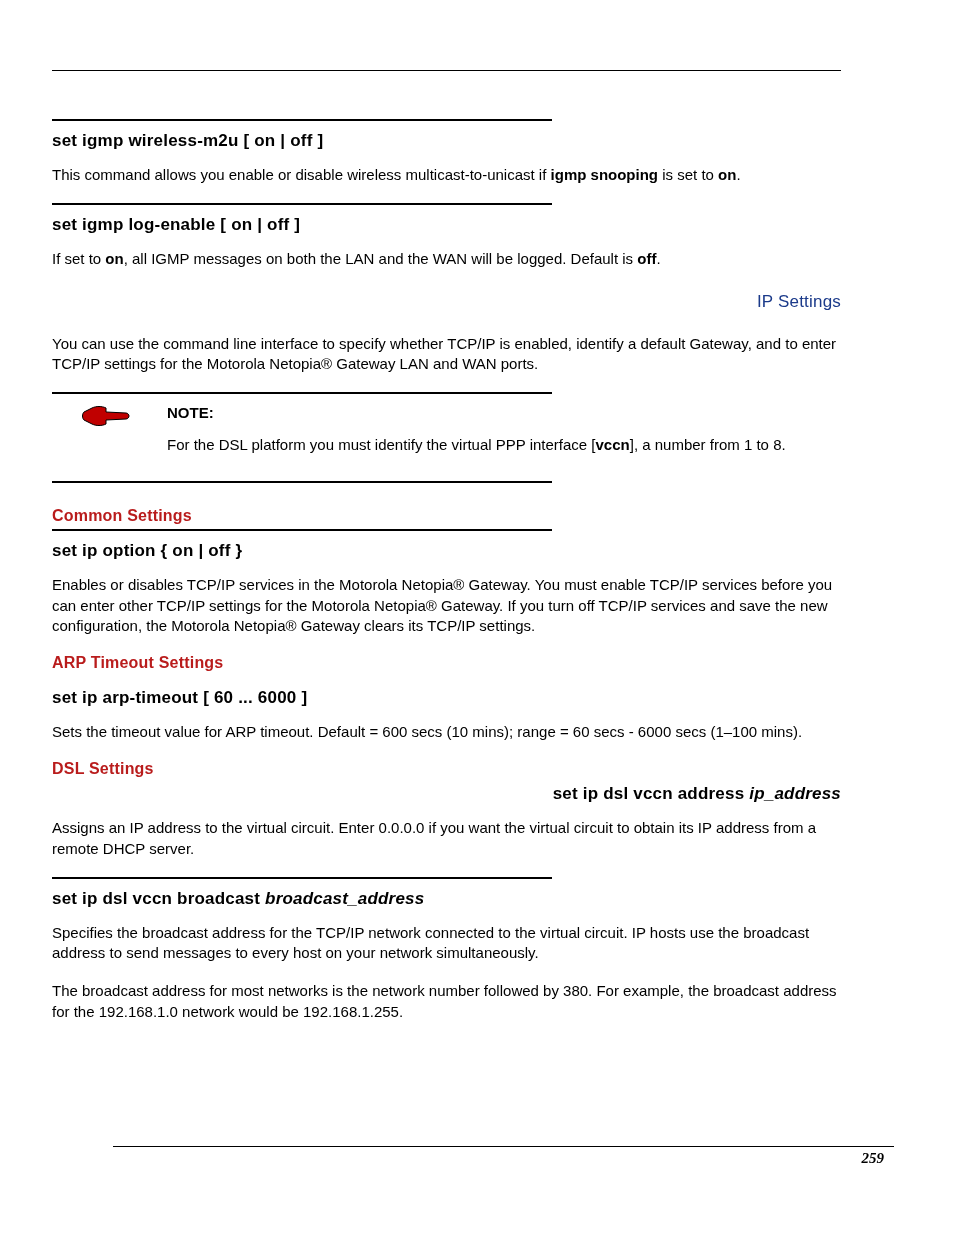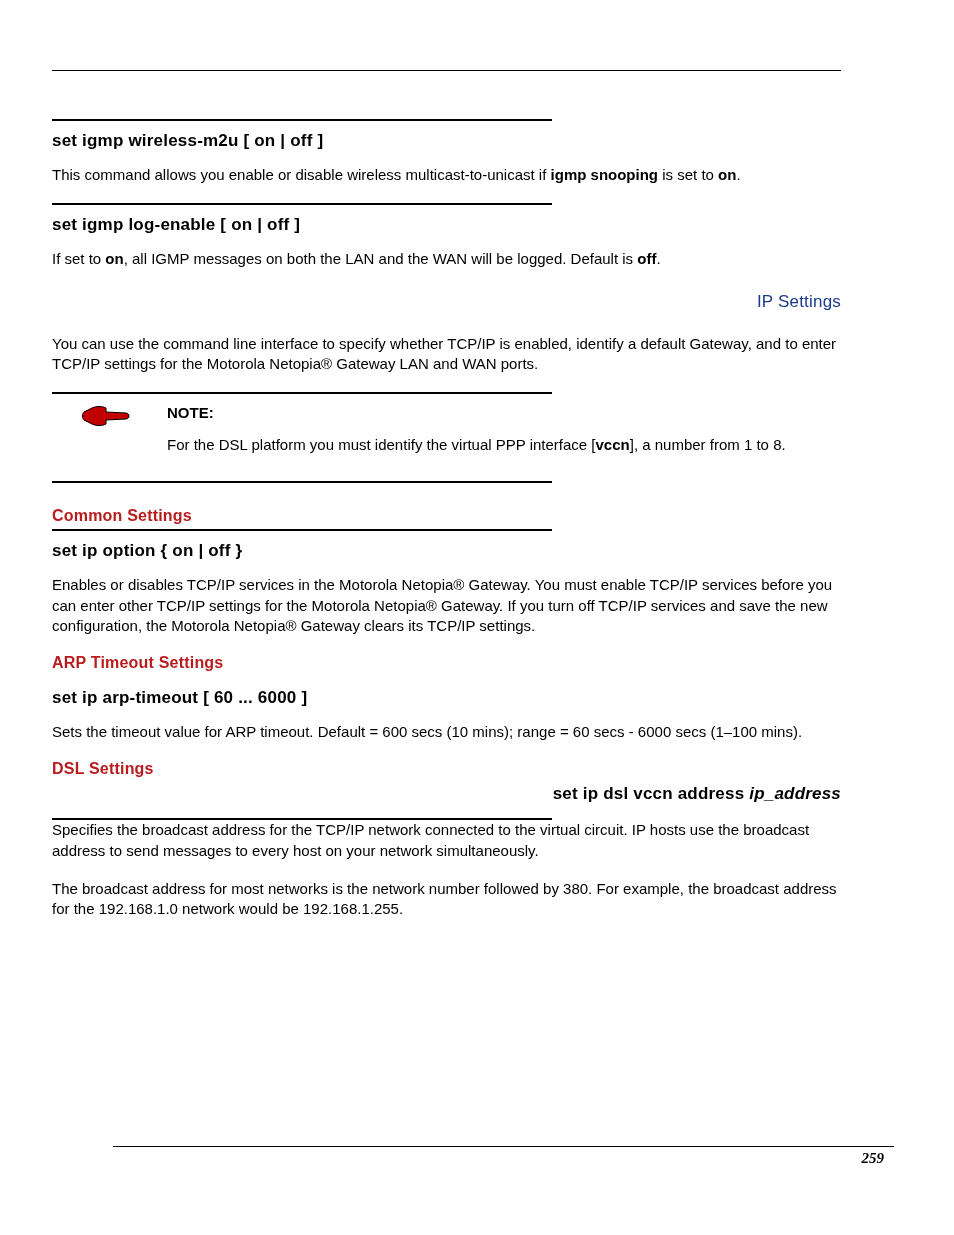--- a/index.html
+++ b/index.html
@@ -131,21 +131,25 @@
   <div class="body-text">Enables or disables TCP/IP services in the Motorola Netopia® Gateway. You must enable TCP/IP services before you can enter other TCP/IP settings for the Motorola Netopia® Gateway. If you turn off TCP/IP services and save the new configuration, the Motorola Netopia® Gateway clears its TCP/IP settings.</div>
 
   <div class="subsection-heading-blue" style="margin-top:6px;">ARP Timeout Settings</div>
   <div class="cmd-heading" style="margin-top:16px;">set ip arp-timeout [ 60 ... 6000 ]</div>
   <div class="body-text">Sets the timeout value for ARP timeout. Default = 600 secs (10 mins); range = 60 secs - 6000 secs (1–100 mins).</div>
 
   <div class="subsection-heading-blue" style="margin-top:6px;">DSL Settings</div>
   <div class="cmd-heading" style="margin-top:6px;text-align:right;">
     <span>set ip dsl vccn address </span><span class="italic">ip_address</span>
   </div>
+  <div class="body-text">Assigns an IP address to the virtual circuit. Enter 0.0.0.0 if you want the virtual circuit to obtain its IP address from a remote DHCP server.</div>
 
   <div class="short-rule"></div>
+  <div class="cmd-heading">
+    <span>set ip dsl vccn broadcast </span><span class="italic">broadcast_address</span>
+  </div>
   <div class="body-text">Specifies the broadcast address for the TCP/IP network connected to the virtual circuit. IP hosts use the broadcast address to send messages to every host on your network simultaneously.</div>
   <div class="body-text">The broadcast address for most networks is the network number followed by 380. For example, the broadcast address for the 192.168.1.0 network would be 192.168.1.255.</div>
 
 </div>
 
 <div class="footer-rule"></div>
 <div class="page-num">259</div>
 
 </body></html>

